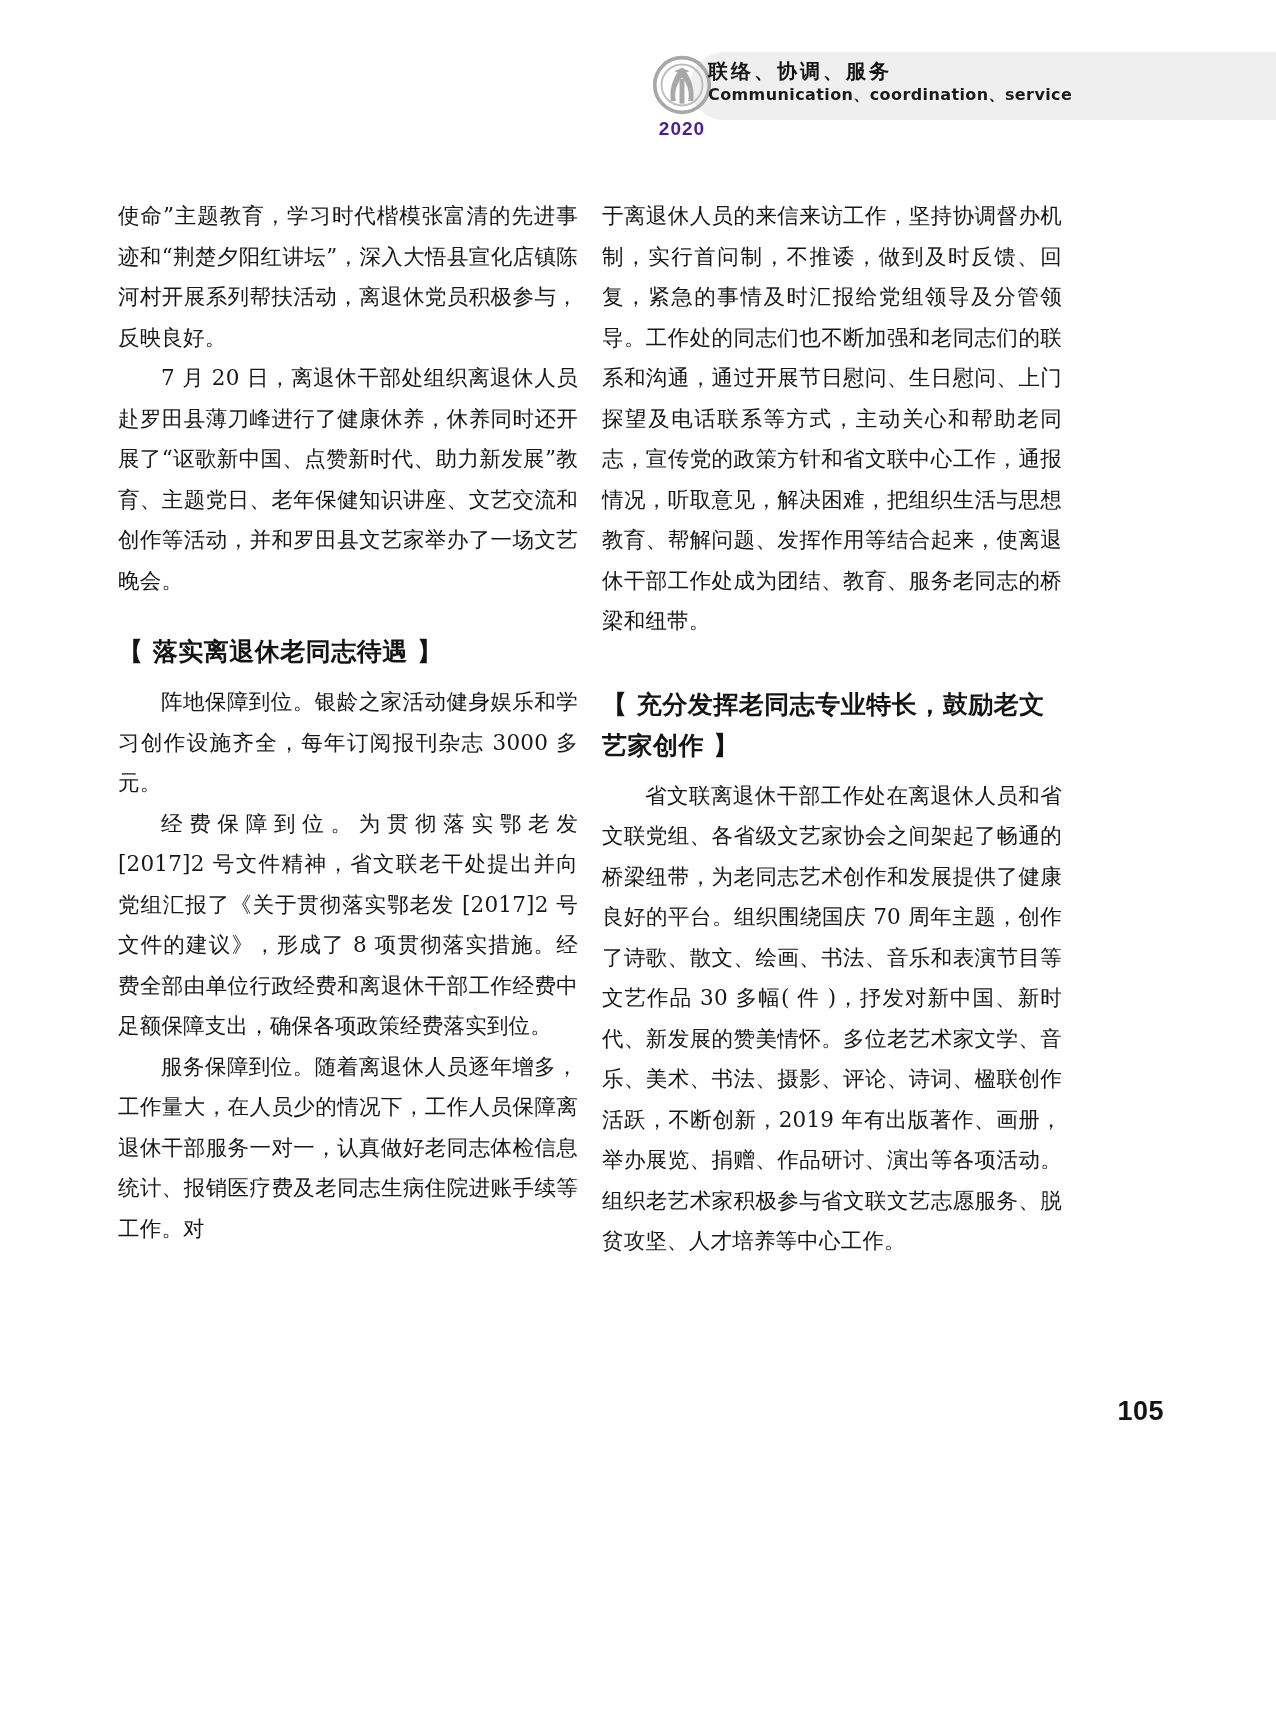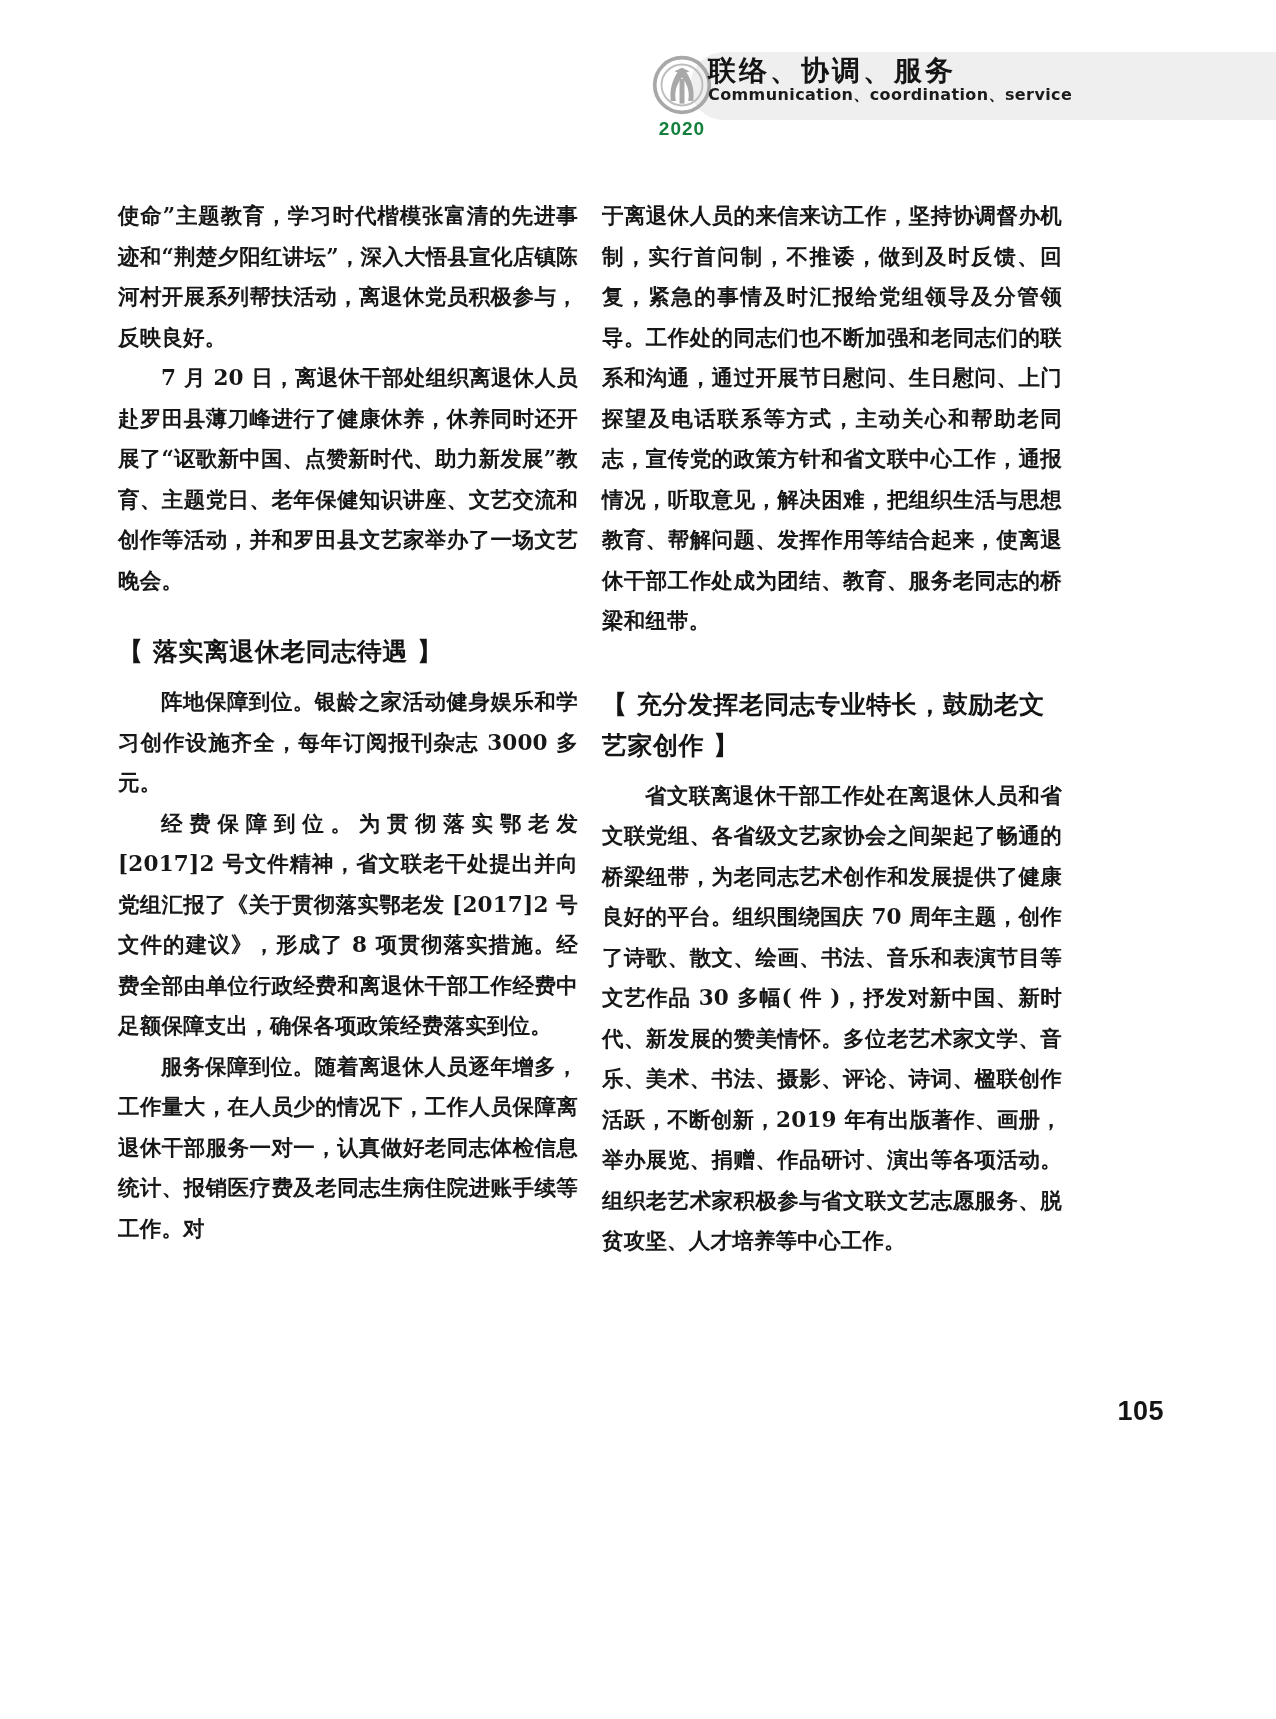--- a/index.html
+++ b/index.html
@@ -45,33 +45,33 @@
     width: 62px;
     height: 62px;
     margin: 0 auto;
     display: block;
   }
   .logo-year {
     font-family: "Liberation Sans", sans-serif;
     font-weight: bold;
     font-size: 19px;
     letter-spacing: 1px;
-    color: #15803d;
+    color: #4c1d95;
     margin-top: 2px;
   }
   .header-texts {
     position: absolute;
     left: 708px;
     top: 6px;
     width: 520px;
   }
   .header-cn {
     font-family: "DejaVu Sans", sans-serif;
     font-weight: bold;
-    font-size: 28px;
+    font-size: 20px;
     letter-spacing: 3px;
     color: #151515;
     line-height: 26px;
     white-space: nowrap;
   }
   .header-en {
     font-family: "DejaVu Sans", sans-serif;
     font-weight: bold;
     font-size: 16px;
     letter-spacing: 0.4px;
@@ -92,21 +92,21 @@
   .column {
     position: absolute;
     top: 196px;
     width: 460px;
   }
   .column.left  { left: 118px; }
   .column.right { left: 602px; }
 
   .para {
     font-family: "DejaVu Serif", "Liberation Serif", serif;
-    font-weight: bold;
+    font-weight: normal;
     font-size: 21.5px;
     line-height: 40.5px;
     text-align: justify;
     text-justify: inter-ideograph;
     margin: 0 0 0 0;
     letter-spacing: 0.2px;
     color: #171717;
   }
   .para.indent {
     text-indent: 2em;

